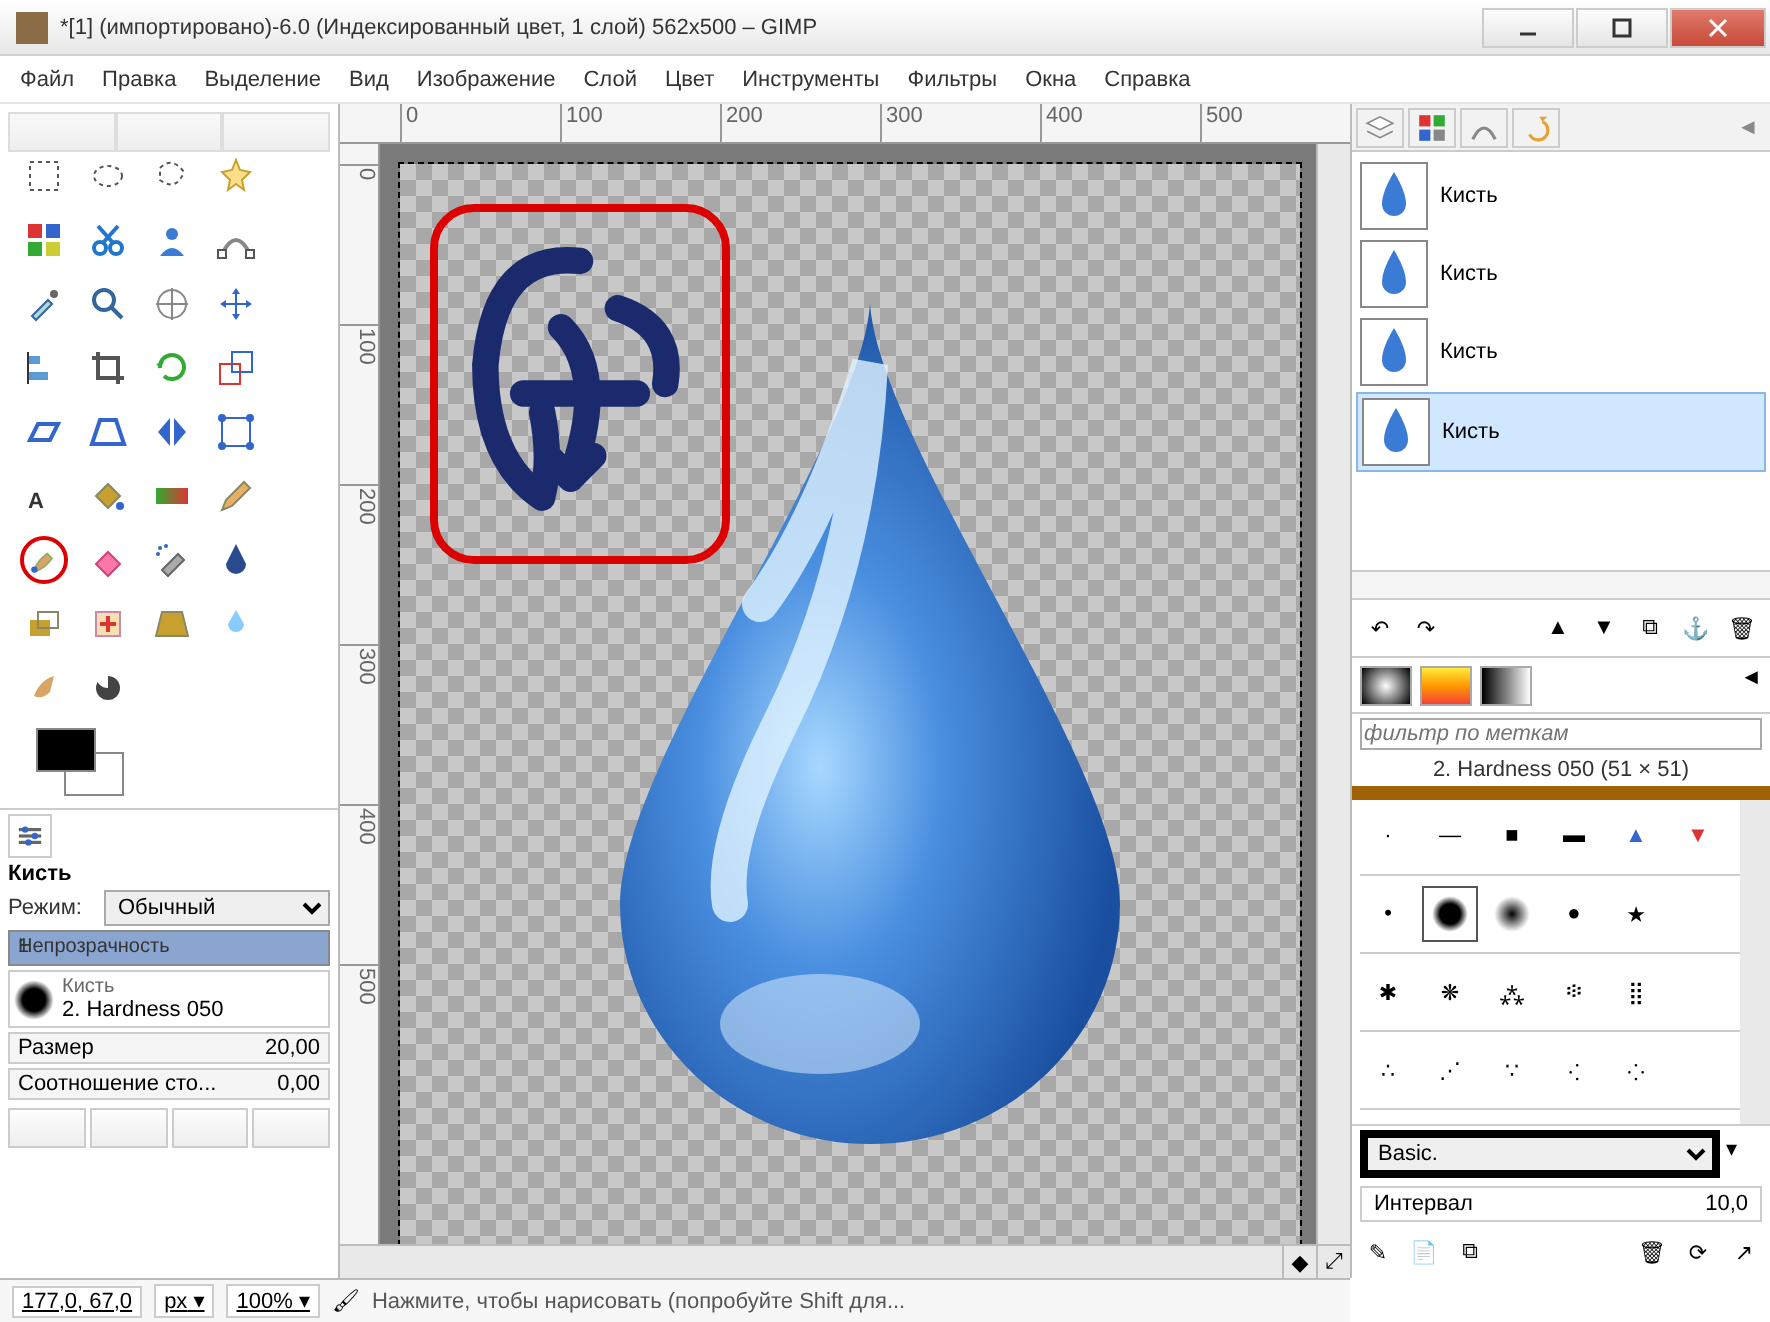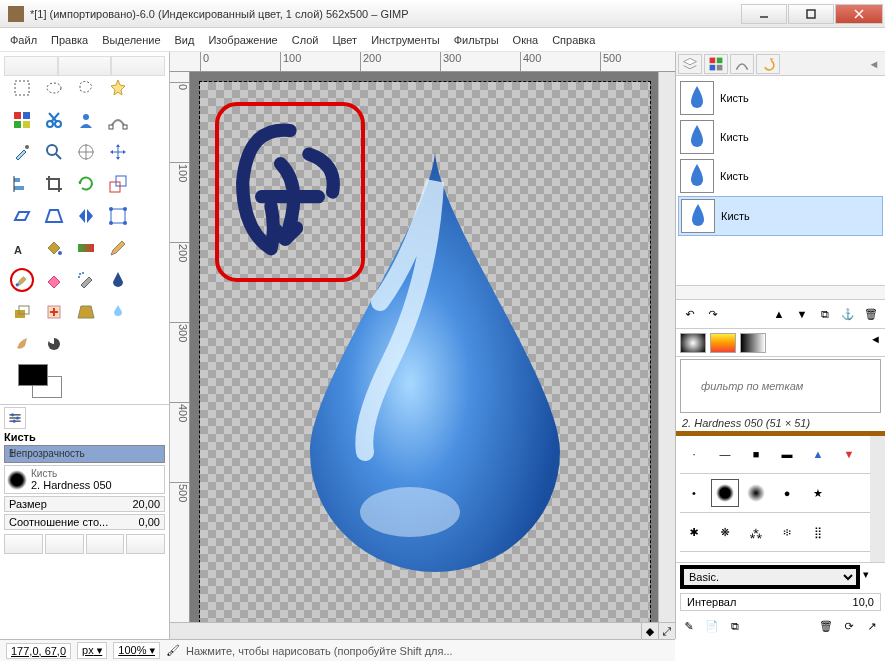--- a/index.html
+++ b/index.html
@@ -83,22 +83,22 @@
 .layerops{display:flex;gap:3px;padding:4px;border-bottom:1px solid #ccc;}
 .layerops .op{width:20px;height:20px;display:flex;align-items:center;justify-content:center;}
 .layerops .sp{flex:1;}
 
 .gradrow{height:28px;display:flex;gap:4px;padding:4px;border-bottom:1px solid #ccc;}
 .gradrow .g{width:26px;height:20px;border:1px solid #aaa;}
 .gradrow .g1{background:radial-gradient(circle,#fff,#000);}
 .gradrow .g2{background:linear-gradient(#ffeb3b,#ff9800,#f44336);}
 .gradrow .g3{background:linear-gradient(to right,#000,#fff);}
 .filterinput{margin:2px 4px;}
-.filterinput input{width:100%;border:1px solid #aaa;padding:20px;font-style:italic;color:#999;}
-.brushname{padding:2px 6px;font-style:italic;color:#333;border-bottom:5px solid #a16207;}
+.filterinput input{width:100%;border:1px solid #aaa;padding:1px;font-style:italic;color:#999;}
+.brushname{padding:2px 6px;color:#333;border-bottom:7px solid #a16207;text-align:center;}
 .brushgrid{flex:1;overflow:auto;padding:4px;display:flex;flex-wrap:wrap;gap:3px;align-content:flex-start;position:relative;}
 .brushgrid .br{width:28px;height:28px;display:flex;align-items:center;justify-content:center;}
 .brushgrid .br.sel{border:1px solid #555;}
 .brushgrid .hr{width:100%;height:1px;background:#ccc;margin:2px 0;}
 .brushgrid .scroll{position:absolute;right:0;top:0;bottom:0;width:15px;background:#e9e9e9;}
 .presetrow{display:flex;gap:3px;padding:2px 4px;align-items:center;border-top:1px solid #ccc;}
 .presetrow select{flex:1;border:4px solid #000000;padding:1px;}
 .presetrow .ic{width:18px;height:18px;}
 .intervalrow{display:flex;justify-content:space-between;align-items:flex-start;padding:2px 6px;border-top:1px solid #ccc;background:#fff;border:1px solid #ccc;margin:2px 4px;}
 .bottomops{display:flex;gap:3px;padding:3px;}
@@ -394,20 +394,24 @@
           <svg width="16" height="16" viewBox="0 0 20 20">
             <rect x="3" y="5" width="14" height="2" fill="#666"></rect>
             <rect x="3" y="9" width="14" height="2" fill="#666"></rect>
             <rect x="3" y="13" width="14" height="2" fill="#666"></rect>
             <circle cx="7" cy="6" r="2" fill="#36c"></circle>
             <circle cx="13" cy="10" r="2" fill="#36c"></circle>
             <circle cx="9" cy="14" r="2" fill="#36c"></circle>
           </svg>
         </div>
       <div class="hdr">Кисть</div>
+      <div class="field">
+        <label>Режим:</label>
+        <select><option>Обычный</option></select>
+      </div>
       <div class="slider">
           <span>Непрозрачность</span>
           <span style="position:absolute;right:4px;top:2px;">1</span>
         </div>
       <div class="brushrow">
         <div class="brushthumb"></div>
         <div style="flex:1">
           <div style="font-size:10px;color:#666;">Кисть</div>
           <div>2. Hardness 050</div>
         </div>

